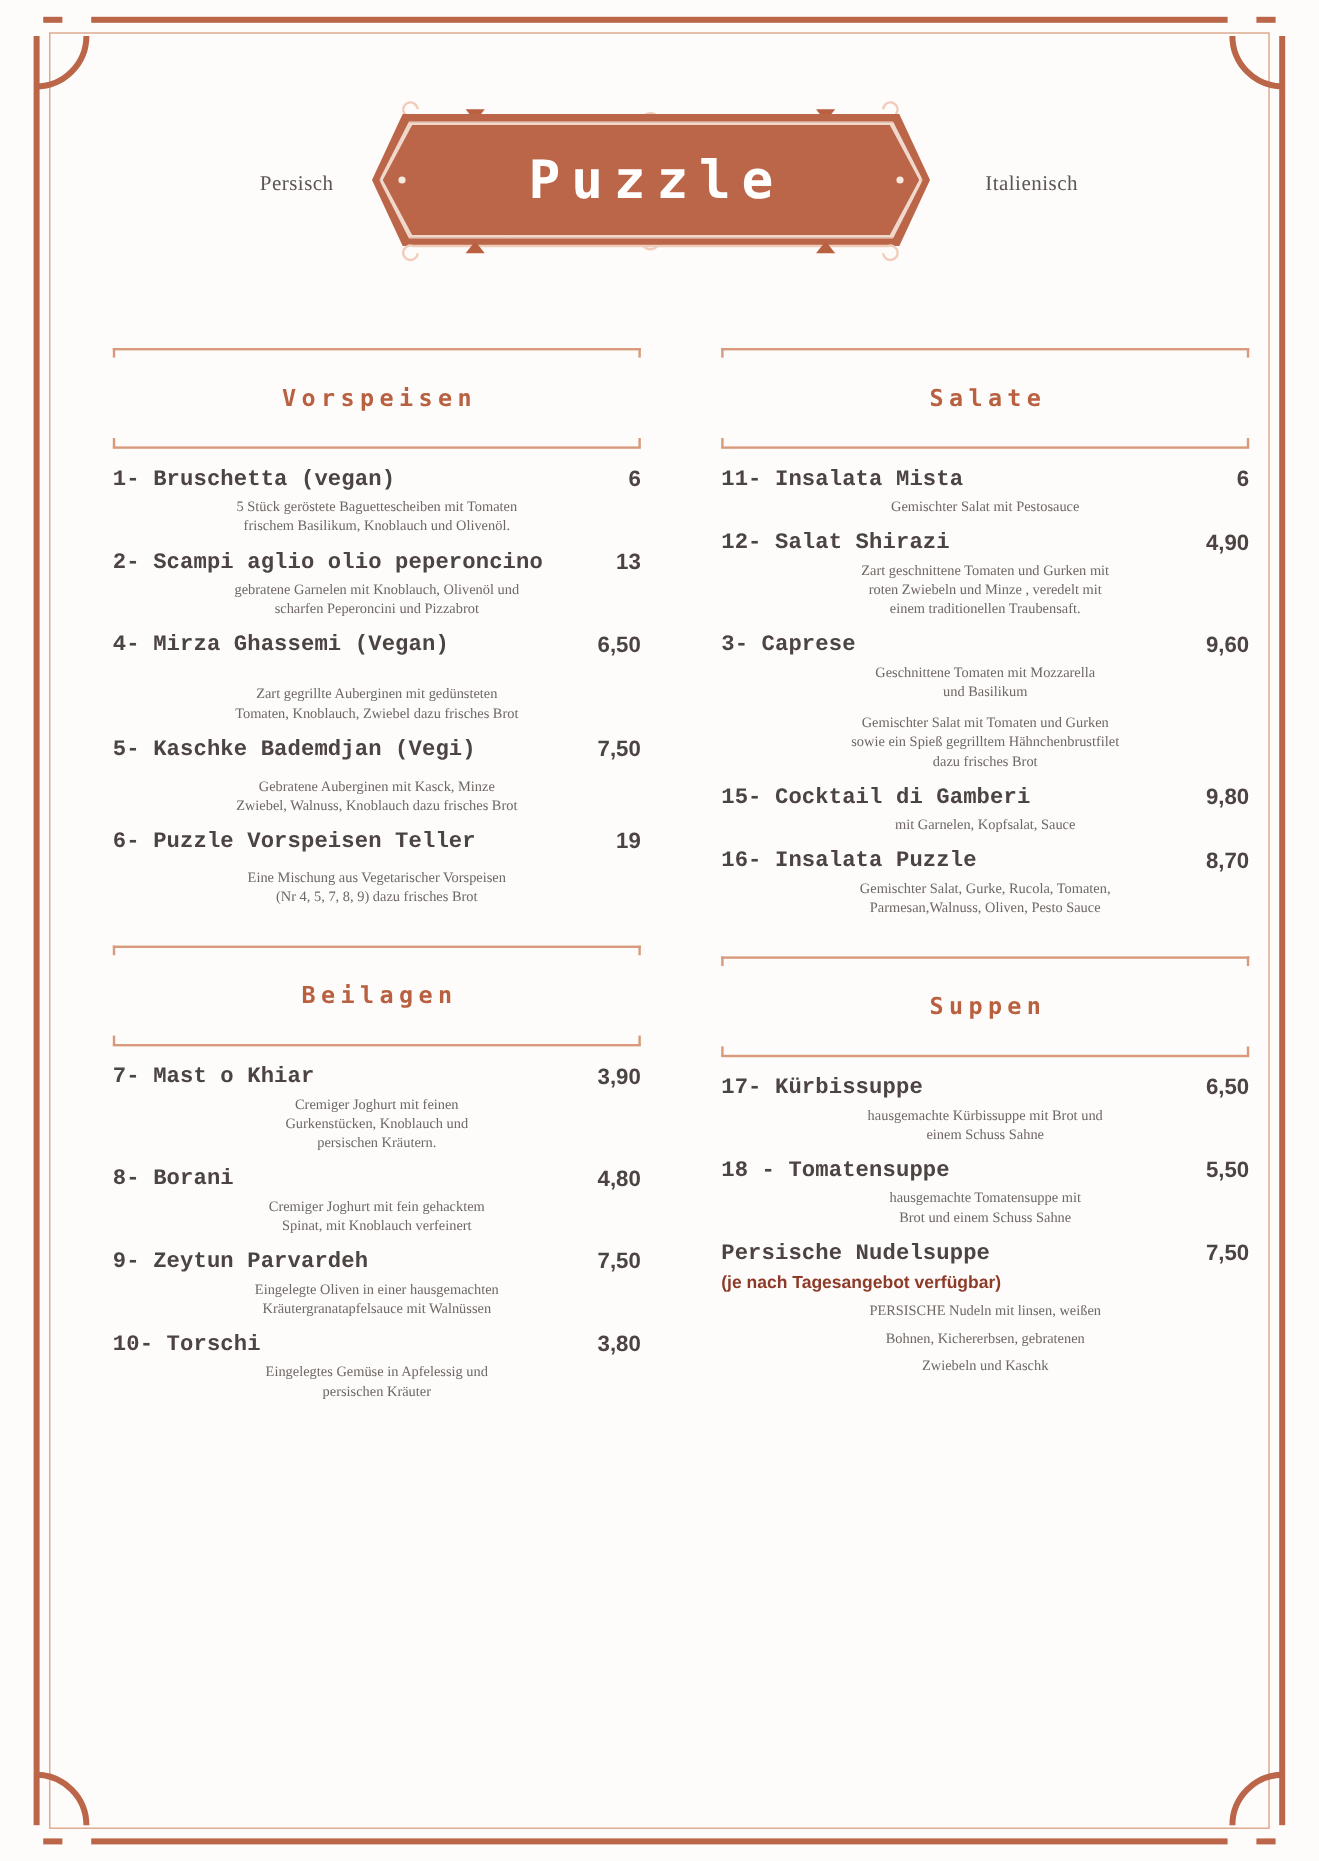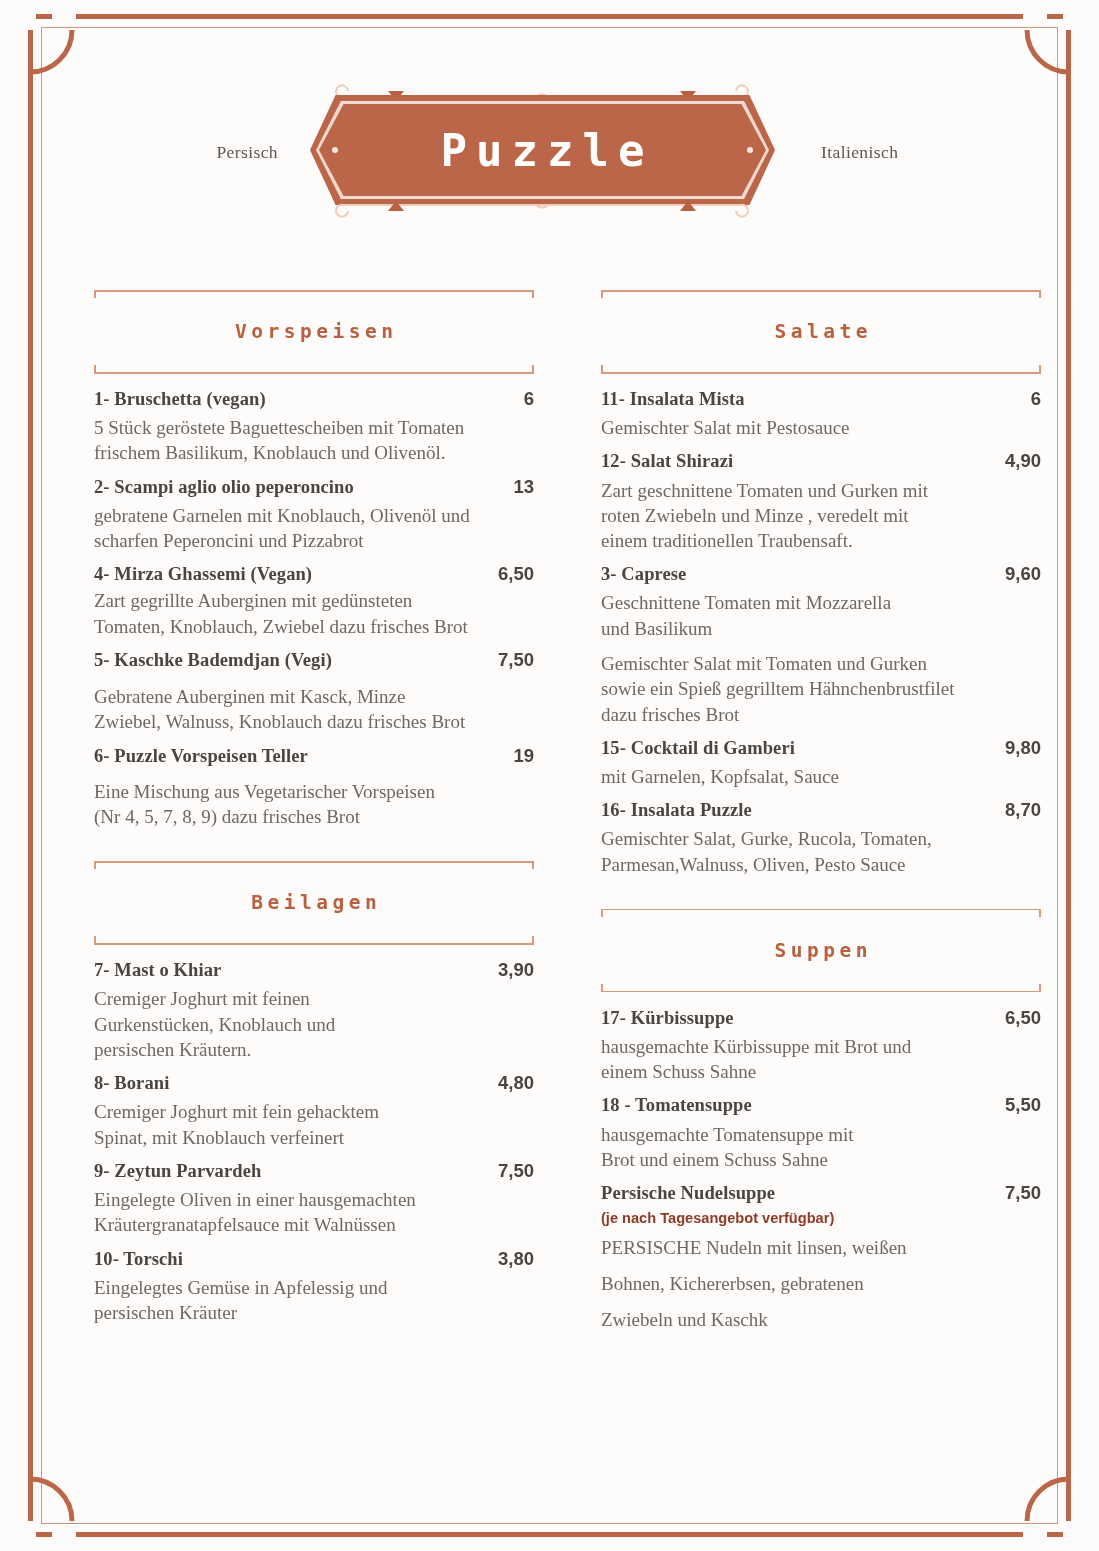--- a/index.html
+++ b/index.html
@@ -92,33 +92,34 @@
     font-family:"DejaVu Sans Mono", monospace;
     font-size:19.5px;font-weight:bold;color:#b8603f;letter-spacing:4.5px;
     text-indent:4.5px;
   }
 
   
   .items{position:relative;}
   .item{position:relative;margin-bottom:10px;}
   .item-row{position:relative;display:flex;align-items:flex-start;justify-content:space-between;}
   .item-name{
-    font-family:Liberation Serif, serif;
+    font-family:Liberation Mono, monospace;
     font-weight:bold;font-size:18.5px;color:#4c4442;letter-spacing:0.1px;
     line-height:1.25;
   }
   .item-price{
     font-family:"Liberation Sans", sans-serif;
     font-weight:bold;font-size:18.5px;color:#4c4442;
     white-space:nowrap;padding-left:14px;
   }
   .item-desc{
     font-family:"Liberation Serif", serif;
-    font-size:19px;color:#6f6764;line-height:1.33;margin-top:4px;
+    font-size:12px;color:#6f6764;line-height:1.33;margin-top:4px;
     white-space:pre-line;
+    text-align:center;
   }
   .item-note{
     font-family:"Liberation Sans", sans-serif;
     font-weight:bold;font-size:14.6px;color:#8e3a28;margin-top:5px;
   }
   .item.loose .item-desc{line-height:1.9;}
 </style>
 </head>
 <body>
 
@@ -210,21 +211,21 @@
                 <div class="item-price">13</div>
               </div>
               <div class="item-desc"> gebratene Garnelen mit Knoblauch, Olivenöl und
 scharfen Peperoncini und Pizzabrot</div>
             </div>
             <div class="item">
               <div class="item-row">
                 <div class="item-name">4- Mirza Ghassemi (Vegan)</div>
                 <div class="item-price">6,50</div>
               </div>
-              <div class="item-desc" style="margin-top: 2px;">Zart gegrillte Auberginen mit gedünsteten
+              <div class="item-desc" style="margin-top: 22px;">Zart gegrillte Auberginen mit gedünsteten
 Tomaten, Knoblauch, Zwiebel dazu frisches Brot</div>
             </div>
             <div class="item">
               <div class="item-row">
                 <div class="item-name">5- Kaschke Bademdjan (Vegi)</div>
                 <div class="item-price">7,50</div>
               </div>
               <div class="item-desc" style="margin-top: 12px;">Gebratene Auberginen mit Kasck, Minze
 Zwiebel, Walnuss, Knoblauch dazu frisches Brot</div>
             </div>

